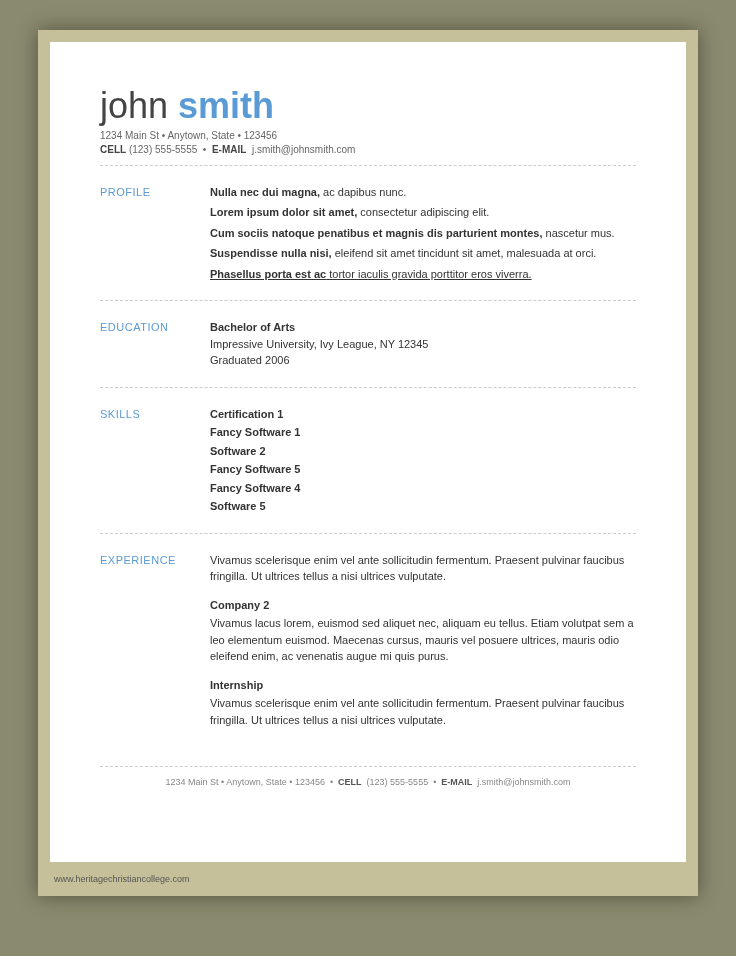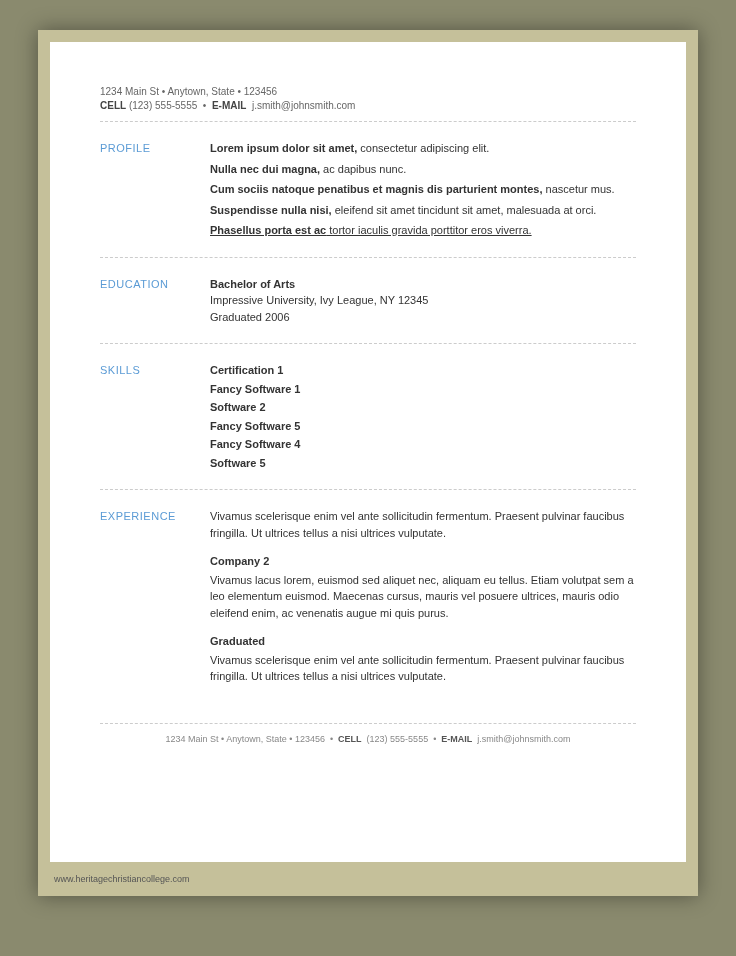--- a/index.html
+++ b/index.html
@@ -148,40 +148,44 @@
       padding: 4px 0 0 4px;
     }
   </style>
 </head>
 <body>
 
 <div class="page-wrapper">
   <div class="resume">
 
     <div>
+      <div class="header-name">
+        <span>john</span>
+        <span class="last-name">smith</span>
+      </div>
       <div class="header-address">1234 Main St • Anytown, State • 123456</div>
       <div class="header-contact">
         <span class="label">CELL</span>
         <span>(123) 555-5555</span>
         &nbsp;•&nbsp;
         <span class="label">E-MAIL</span>
         &nbsp;<span>j.smith@johnsmith.com</span>
       </div>
     </div>
 
     <hr class="section-divider">
 
     <div class="section-row">
       <div class="section-label">PROFILE</div>
       <div class="section-content">
         <p class="profile-para">
+          <span class="bold-start">Nulla nec dui magna,</span> ac dapibus nunc.
+        </p>
+        <p class="profile-para">
           <span class="bold-start">Lorem ipsum dolor sit amet,</span> consectetur adipiscing elit.
-        </p>
-        <p class="profile-para">
-          <span class="bold-start">Nulla nec dui magna,</span> ac dapibus nunc.
         </p>
         <p class="profile-para">
           <span class="bold-start">Cum sociis natoque penatibus et magnis dis parturient montes,</span> nascetur mus.
         </p>
         <p class="profile-para">
           <span class="bold-start">Suspendisse nulla nisi,</span> eleifend sit amet tincidunt sit amet, malesuada at orci.
         </p>
         <p class="profile-para">
           <span class="bold-start">Phasellus porta est ac</span> tortor iaculis gravida porttitor eros viverra.
         </p>
@@ -223,21 +227,21 @@
       <div class="section-content">
 
       <div class="exp-entry">
             <div class="exp-desc">Vivamus scelerisque enim vel ante sollicitudin fermentum. Praesent pulvinar faucibus fringilla. Ut ultrices tellus a nisi ultrices vulputate.</div>
           </div>
           <div class="exp-entry">
             <div class="exp-company">Company 2</div>
             <div class="exp-desc">Vivamus lacus lorem, euismod sed aliquet nec, aliquam eu tellus. Etiam volutpat sem a leo elementum euismod. Maecenas cursus, mauris vel posuere ultrices, mauris odio eleifend enim, ac venenatis augue mi quis purus.</div>
           </div>
           <div class="exp-entry">
-            <div class="exp-company">Graduated</div>
+            <div class="exp-company">Internship</div>
             <div class="exp-desc">Vivamus scelerisque enim vel ante sollicitudin fermentum. Praesent pulvinar faucibus fringilla. Ut ultrices tellus a nisi ultrices vulputate.</div>
           </div>
         </div>
     </div>
 
     <div class="footer">
       <span>1234 Main St • Anytown, State • 123456</span>
       &nbsp;•&nbsp;
       <span class="label">CELL</span>
       &nbsp;<span>(123) 555-5555</span>

